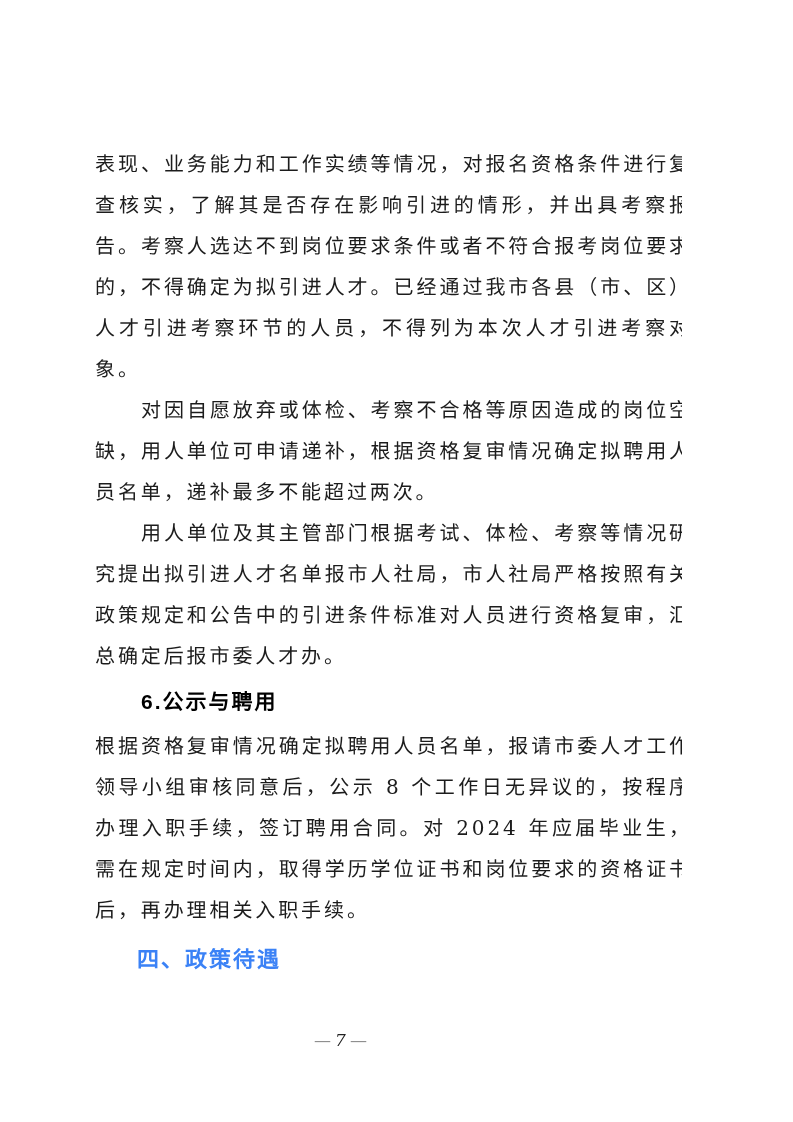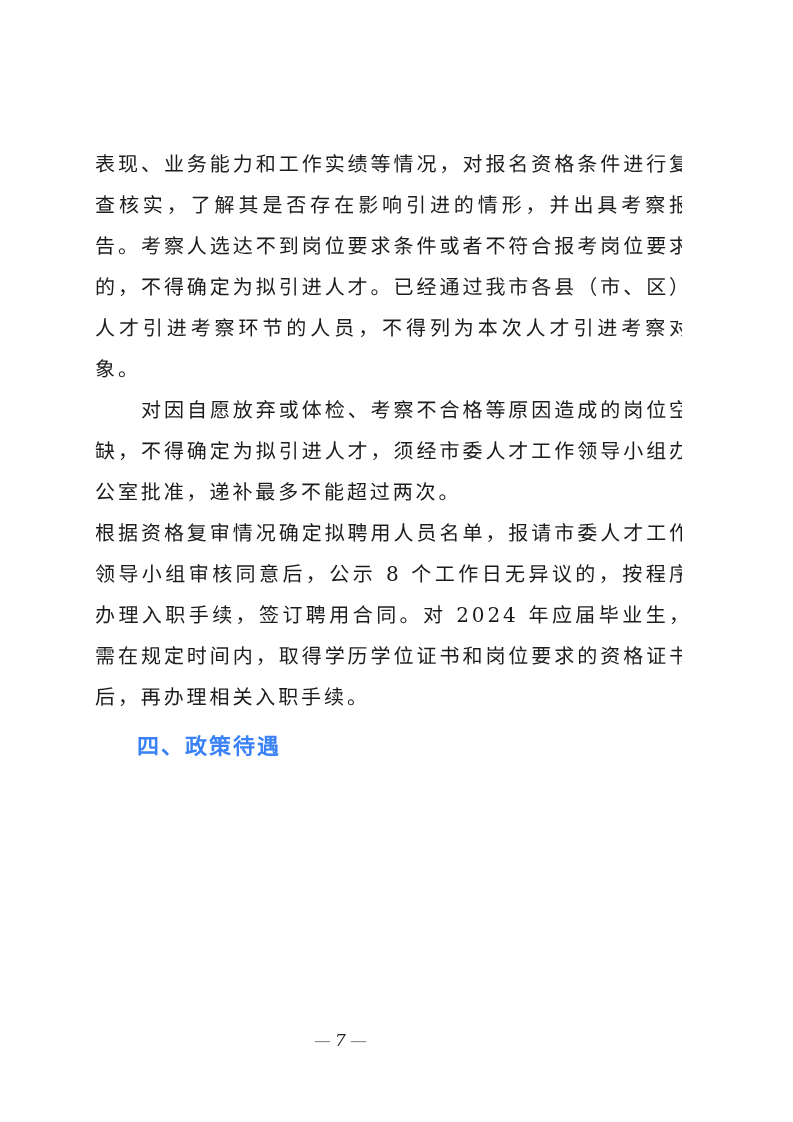--- a/index.html
+++ b/index.html
@@ -74,24 +74,26 @@
   }
 </style>
 </head>
 <body>
 
 <div class="page">
   <div class="content">
 
     <p class="para">表现、业务能力和工作实绩等情况，对报名资格条件进行复查核实，了解其是否存在影响引进的情形，并出具考察报告。考察人选达不到岗位要求条件或者不符合报考岗位要求的，不得确定为拟引进人才。已经通过我市各县（市、区）人才引进考察环节的人员，不得列为本次人才引进考察对象。</p>
 
-    <p class="para indent">对因自愿放弃或体检、考察不合格等原因造成的岗位空缺，不得确定为拟引进人才，须经市委人才工作领导小组办公室批准，递补最多不能超过两次。</p>
+    <p class="para indent">对因自愿放弃或体检、考察不合格等原因造成的岗位空缺，用人单位可申请递补，根据资格复审情况确定拟聘用人员名单，递补最多不能超过两次。</p>
 
 
+    <p class="para indent">用人单位及其主管部门根据考试、体检、考察等情况研究提出拟引进人才名单报市人社局，市人社局严格按照有关政策规定和公告中的引进条件标准对人员进行资格复审，汇总确定后报市委人才办。</p>
 
+    <h3 class="heading-num">6.公示与聘用</h3>
 
     <p class="para">根据资格复审情况确定拟聘用人员名单，报请市委人才工作领导小组审核同意后，公示 8 个工作日无异议的，按程序办理入职手续，签订聘用合同。对 2024 年应届毕业生，需在规定时间内，取得学历学位证书和岗位要求的资格证书后，再办理相关入职手续。</p>
 
     <h2 class="heading-chapter">四、政策待遇</h2>
 
   </div>
 
   <div class="footer">
     <span class="dash">—</span><span class="num">7</span><span class="dash">—</span>
   </div>

